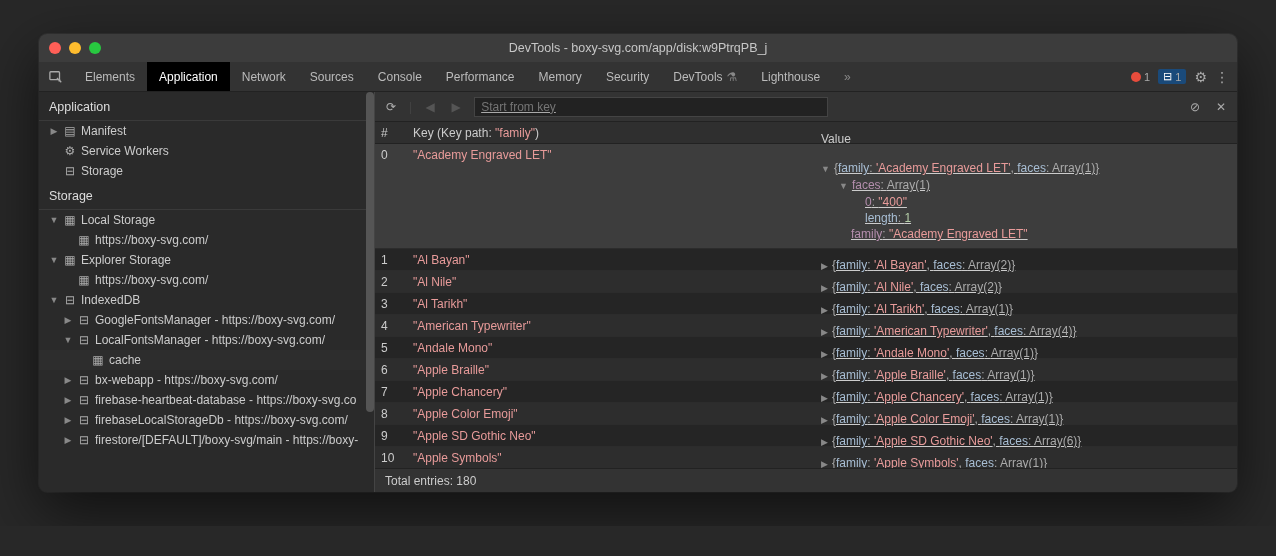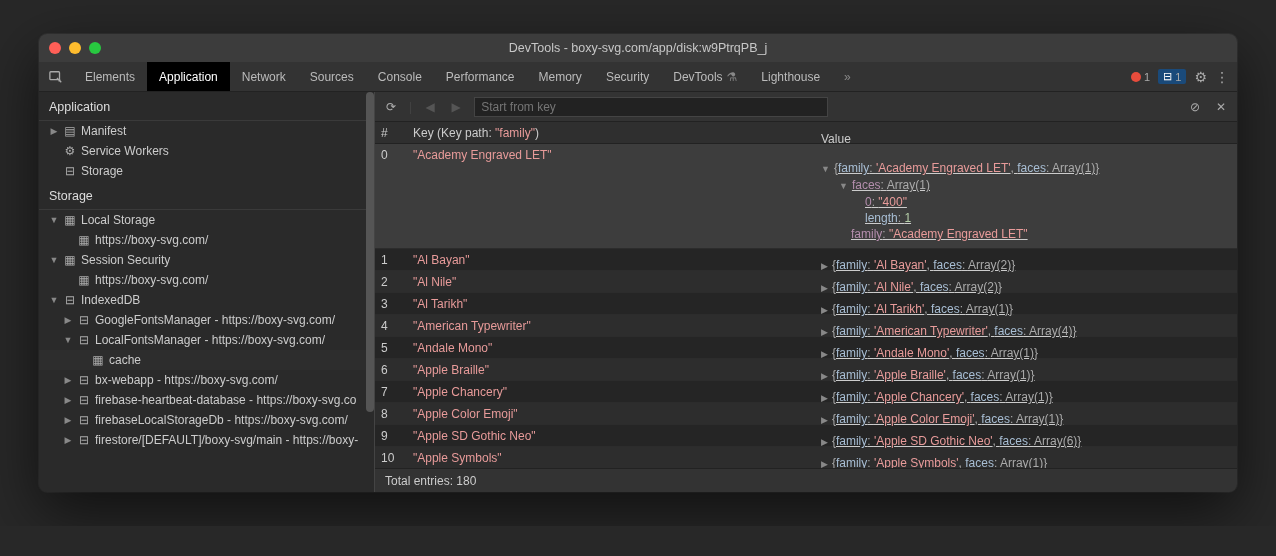--- a/index.html
+++ b/index.html
@@ -27,21 +27,21 @@
 .tree-item { padding:2px 6px; display:flex; align-items:center; gap:4px; color:#ccc; cursor:default; min-height:20px;}
 .tree-item.sel { background:#2d2d2d;}
 .tri { width:10px; color:#888; display:inline-block; text-align:center; font-size:9px;}
 .icon { width:14px; color:#aaa; display:inline-flex; justify-content:center;}
 .pad1 { padding-left:10px;} .pad2 {padding-left:24px;} .pad3{padding-left:38px;}
 .trunc { white-space:nowrap; overflow:hidden; text-overflow:ellipsis; }
 .main { flex:1; display:flex; flex-direction:column; min-width:0;}
 .toolbar { height:30px; background:#333; display:flex; align-items:center; gap:10px; padding:0 8px; border-bottom:1px solid #222;}
 .tbtn { color:#aaa; cursor:pointer; width:16px; text-align:center;}
 .tbtn.disabled { color:#555;}
-.searchbox { flex:1; max-width:402px; background:#222; border:1px solid #444; height:20px; padding:0 6px; color:#aaa; font-size:12px;}
+.searchbox { flex:1; max-width:402px; background:#222; border:1px solid #444; height:20px; padding:0 6px; color:#aaa; font-size:12px;text-decoration:underline;}
 .headerrow { display:flex; background:#2f2f2f; border-bottom:1px solid #222; height:22px; align-items:center; color:#ccc; font-size:12px;}
 .col-n { width:32px; padding-left:6px;}
 .col-k { width:408px; padding-left:6px;}
 .col-v { flex:1; padding-left:6px;margin-top:12px;}
 .rows { flex:1; overflow:hidden; position:relative;}
 .row { display:flex; height:22px; align-items:center; font-family: Menlo, Consolas, monospace; font-size:12px; border-bottom:1px solid #2c2c2c;}
 .row.odd { background:#2d2d2d;}
 .row.even { background:#252525;}
 .row.exp { height:auto; align-items:flex-start; padding:4px 0 6px;}
 .row.sel { background:#3d3d3d;}
@@ -132,21 +132,21 @@
           <span>Local Storage</span>
         </div>
       <div class="tree-item pad2">
           <span class="tri"></span>
           <span class="icon">▦</span>
           <span>https://boxy-svg.com/</span>
         </div>
       <div class="tree-item pad1">
           <span class="tri">▼</span>
           <span class="icon">▦</span>
-          <span>Session Security</span>
+          <span>Explorer Storage</span>
         </div>
       <div class="tree-item pad2">
           <span class="tri"></span>
           <span class="icon">▦</span>
           <span>https://boxy-svg.com/</span>
         </div>
       <div class="tree-item pad1">
           <span class="tri">▼</span>
           <span class="icon">⊟</span>
           <span>IndexedDB</span>

